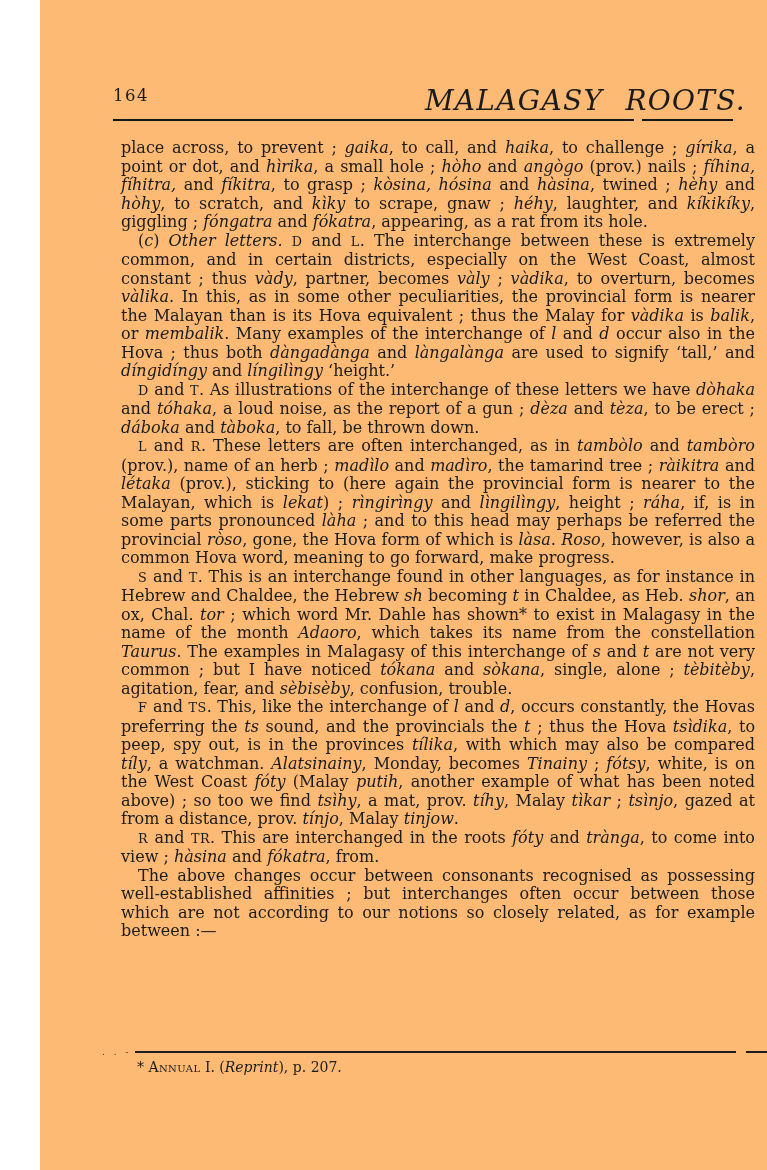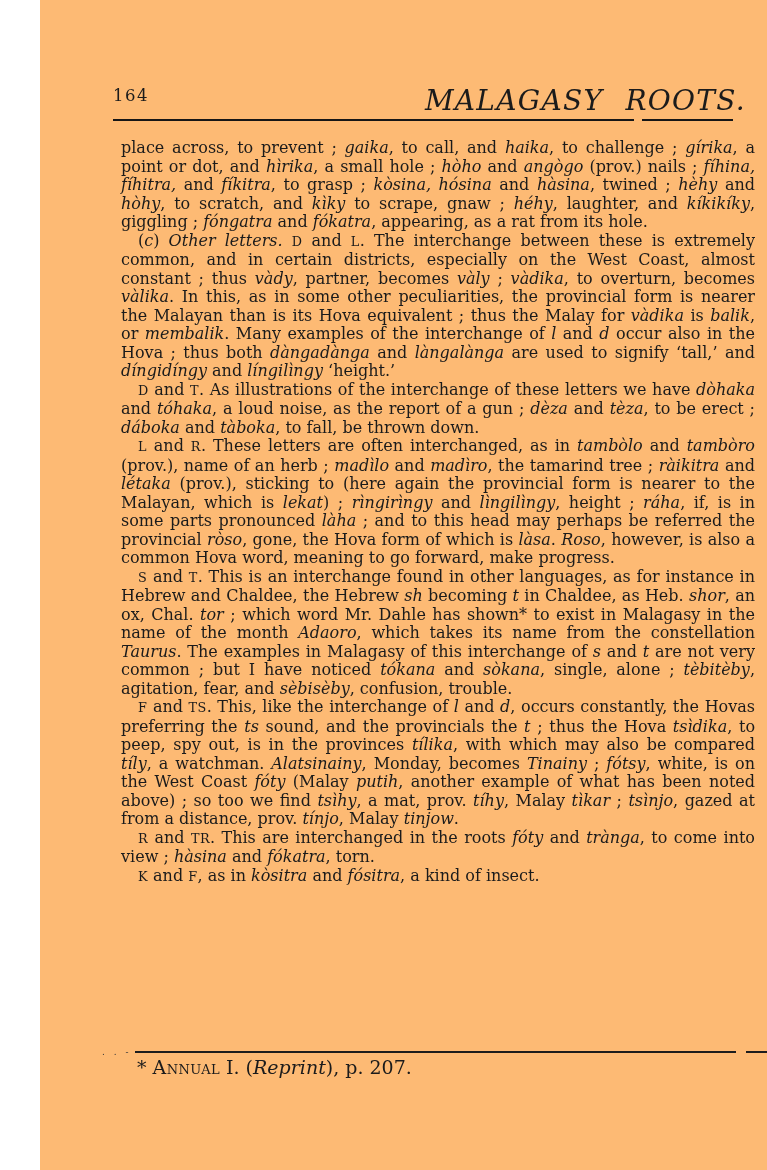--- a/index.html
+++ b/index.html
@@ -16,39 +16,39 @@
     font-size:16px;line-height:18.5px;text-align:justify;}
   .para{margin:0;padding:0;}
   .ind{text-indent:17px;}
   .i{font-style:italic;}
   .sc{font-size:0.8em;letter-spacing:0.4px;}
   .v{font-variant:small-caps;letter-spacing:0.4px;}
   .fnwrap{position:absolute;left:62px;top:1047px;width:697px;height:10px;display:flex;align-items:center;gap:4px;}
   .dots{font-size:9px;color:#3a3a3a;letter-spacing:3px;line-height:1;white-space:nowrap;}
   .fnline{flex:1;height:1.7px;background:linear-gradient(90deg,#1d1d1d 0 90.5%,rgba(0,0,0,0) 90.5% 92%,#1d1d1d 92%);}
   .footnote{position:absolute;left:72px;top:1058px;width:634px;margin:0;
-    font-size:19px;line-height:19px;text-indent:25px;}
+    font-size:14px;line-height:19px;text-indent:25px;}
 </style>
 </head>
 <body>
 
 <div class="page" style="background: #fdba74; color: rgb(27, 27, 27); margin-left: 40px;">
   <div class="header">
     <span class="pagenum">164</span>
     <span class="title">MALAGASY ROOTS.</span>
   </div>
   <div class="hrule"></div>
   <div class="pagebody">
       <p class="para"><span>place across, to prevent ; </span><span class="i">gaika</span><span>, to call, and </span><span class="i">haika</span><span>, to challenge ; </span><span class="i">gírika</span><span>, a point or dot, and </span><span class="i">hìrika</span><span>, a small hole ; </span><span class="i">hòho</span><span> and </span><span class="i">angògo</span><span> (prov.) nails ; </span><span class="i">fíhina, fíhitra,</span><span> and </span><span class="i">fíkitra</span><span>, to grasp ; </span><span class="i">kòsina, hósina</span><span> and </span><span class="i">hàsina</span><span>, twined ; </span><span class="i">hèhy</span><span> and </span><span class="i">hòhy</span><span>, to scratch, and </span><span class="i">kìky</span><span> to scrape, gnaw ; </span><span class="i">héhy</span><span>, laughter, and </span><span class="i">kíkikíky</span><span>, giggling ; </span><span class="i">fóngatra</span><span> and </span><span class="i">fókatra</span><span>, appearing, as a rat from its hole.</span></p>
       <p class="para ind"><span>(</span><span class="i">c</span><span>) </span><span class="i">Other letters.</span><span> </span><span class="sc">D</span><span> and </span><span class="sc">L</span><span>. The interchange between these is extremely common, and in certain districts, especially on the West Coast, almost constant ; thus </span><span class="i">vàdy</span><span>, partner, becomes </span><span class="i">vàly</span><span> ; </span><span class="i">vàdika</span><span>, to overturn, becomes </span><span class="i">vàlika</span><span>. In this, as in some other peculiarities, the provincial form is nearer the Malayan than is its Hova equivalent ; thus the Malay for </span><span class="i">vàdika</span><span> is </span><span class="i">balik</span><span>, or </span><span class="i">membalik</span><span>. Many examples of the interchange of </span><span class="i">l</span><span> and </span><span class="i">d</span><span> occur also in the Hova ; thus both </span><span class="i">dàngadànga</span><span> and </span><span class="i">làngalànga</span><span> are used to signify ‘tall,’ and </span><span class="i">díngidíngy</span><span> and </span><span class="i">língilìngy</span><span> ‘height.’</span></p>
       <p class="para ind"><span class="sc">D</span><span> and </span><span class="sc">T</span><span>. As illustrations of the interchange of these letters we have </span><span class="i">dòhaka</span><span> and </span><span class="i">tóhaka</span><span>, a loud noise, as the report of a gun ; </span><span class="i">dèza</span><span> and </span><span class="i">tèza</span><span>, to be erect ; </span><span class="i">dáboka</span><span> and </span><span class="i">tàboka</span><span>, to fall, be thrown down.</span></p>
       <p class="para ind"><span class="sc">L</span><span> and </span><span class="sc">R</span><span>. These letters are often interchanged, as in </span><span class="i">tambòlo</span><span> and </span><span class="i">tambòro</span><span> (prov.), name of an herb ; </span><span class="i">madìlo</span><span> and </span><span class="i">madìro</span><span>, the tamarind tree ; </span><span class="i">ràikitra</span><span> and </span><span class="i">létaka</span><span> (prov.), sticking to (here again the provincial form is nearer to the Malayan, which is </span><span class="i">lekat</span><span>) ; </span><span class="i">rìngirìngy</span><span> and </span><span class="i">lìngilìngy</span><span>, height ; </span><span class="i">ráha</span><span>, if, is in some parts pronounced </span><span class="i">làha</span><span> ; and to this head may perhaps be referred the provincial </span><span class="i">ròso</span><span>, gone, the Hova form of which is </span><span class="i">làsa</span><span>. </span><span class="i">Roso</span><span>, however, is also a common Hova word, meaning to go forward, make progress.</span></p>
       <p class="para ind"><span class="sc">S</span><span> and </span><span class="sc">T</span><span>. This is an interchange found in other languages, as for instance in Hebrew and Chaldee, the Hebrew </span><span class="i">sh</span><span> becoming </span><span class="i">t</span><span> in Chaldee, as Heb. </span><span class="i">shor</span><span>, an ox, Chal. </span><span class="i">tor</span><span> ; which word Mr. Dahle has shown* to exist in Malagasy in the name of the month </span><span class="i">Adaoro</span><span>, which takes its name from the constellation </span><span class="i">Taurus</span><span>. The examples in Malagasy of this interchange of </span><span class="i">s</span><span> and </span><span class="i">t</span><span> are not very common ; but I have noticed </span><span class="i">tókana</span><span> and </span><span class="i">sòkana</span><span>, single, alone ; </span><span class="i">tèbitèby</span><span>, agitation, fear, and </span><span class="i">sèbisèby</span><span>, confusion, trouble.</span></p>
       <p class="para ind"><span class="sc">F</span><span> and </span><span class="sc">TS</span><span>. This, like the interchange of </span><span class="i">l</span><span> and </span><span class="i">d</span><span>, occurs constantly, the Hovas preferring the </span><span class="i">ts</span><span> sound, and the provincials the </span><span class="i">t</span><span> ; thus the Hova </span><span class="i">tsìdika</span><span>, to peep, spy out, is in the provinces </span><span class="i">tílika</span><span>, with which may also be compared </span><span class="i">tíly</span><span>, a watchman. </span><span class="i">Alatsinainy</span><span>, Monday, becomes </span><span class="i">Tinainy</span><span> ; </span><span class="i">fótsy</span><span>, white, is on the West Coast </span><span class="i">fóty</span><span> (Malay </span><span class="i">putih</span><span>, another example of what has been noted above) ; so too we find </span><span class="i">tsìhy</span><span>, a mat, prov. </span><span class="i">tíhy</span><span>, Malay </span><span class="i">tìkar</span><span> ; </span><span class="i">tsìnjo</span><span>, gazed at from a distance, prov. </span><span class="i">tínjo</span><span>, Malay </span><span class="i">tinjow</span><span>.</span></p>
-      <p class="para ind"><span class="sc">R</span><span> and </span><span class="sc">TR</span><span>. This are interchanged in the roots </span><span class="i">fóty</span><span> and </span><span class="i">trànga</span><span>, to come into view ; </span><span class="i">hàsina</span><span> and </span><span class="i">fókatra</span><span>, torn.</span></p>
-      <p class="para ind"><span class="sc">K</span><span> and </span><span class="sc">F</span><span>, as in </span><span class="i">kòsitra</span><span> and </span><span class="i">fósitra</span><span>, a kind of insect.</span></p>
+      <p class="para ind"><span class="sc">R</span><span> and </span><span class="sc">TR</span><span>. This are interchanged in the roots </span><span class="i">fóty</span><span> and </span><span class="i">trànga</span><span>, to come into view ; </span><span class="i">hàsina</span><span> and </span><span class="i">fókatra</span><span>, from.</span></p>
+      <p class="para ind"><span>The above changes occur between consonants recognised as possessing well-established affinities ; but interchanges often occur between those which are not according to our notions so closely related, as for example between :—</span></p>
     </div>
   <div class="fnwrap">
     <span class="dots">. . -</span>
     <span class="fnline"></span>
   </div>
   <p class="footnote"><span>* </span><span class="v">Annual</span><span> I. (</span><span class="i">Reprint</span><span>), p. 207.</span></p>
 </div>
 
 </body></html>

